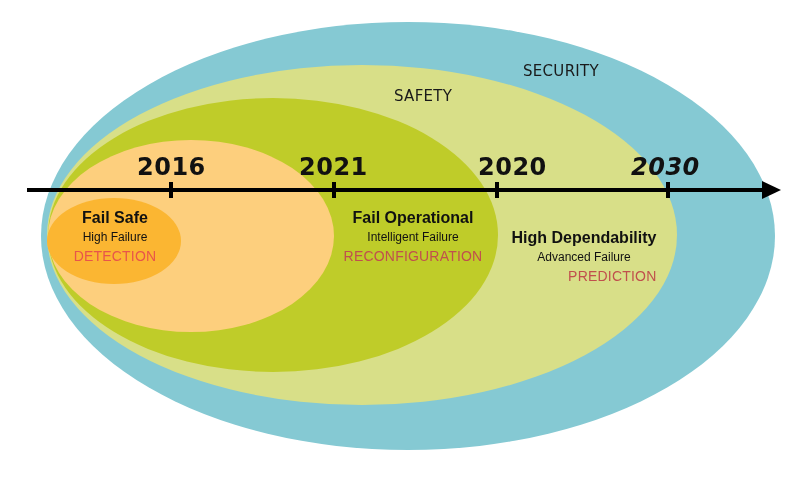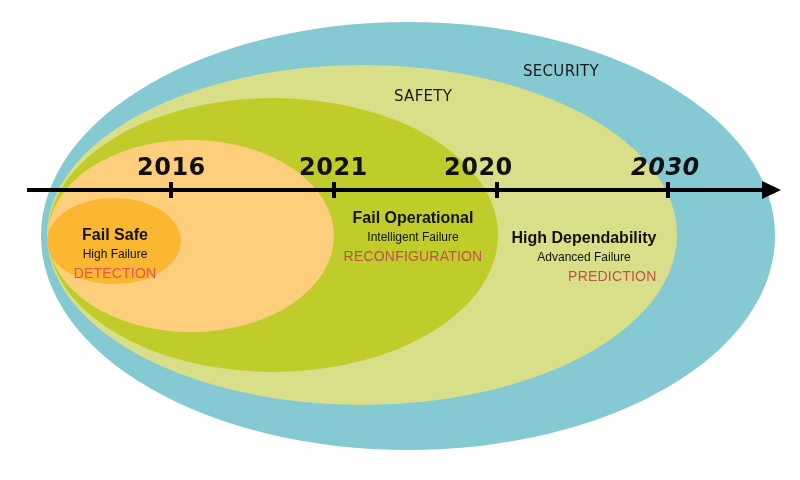--- a/index.html
+++ b/index.html
@@ -30,24 +30,24 @@
     <rect x="332" y="182" width="4" height="16" fill="#000"></rect>
     <rect x="495" y="182" width="4" height="16" fill="#000"></rect>
     <rect x="666" y="182" width="4" height="16" fill="#000"></rect>
   </svg>
 
   <div class="abs ring-label" style="left:523px; top:62px;">SECURITY</div>
   <div class="abs ring-label" style="left:394px; top:87px;">SAFETY</div>
 
   <div class="abs year" style="left:137px; top:153px;">2016</div>
   <div class="abs year" style="left:299px; top:153px;">2021</div>
-  <div class="abs year" style="left:444px; top:153px;">2020</div>
+  <div class="abs year" style="left:478px; top:153px;">2020</div>
   <div class="abs year" style="left:631px; top:153px;font-style:italic;">2030</div>
 
-  <div class="abs stage" style="left:115px; top:208px;margin-top:17px;">
+  <div class="abs stage" style="left:115px; top:208px;">
     <div class="stage-title">Fail Safe</div>
     <div class="stage-sub">High Failure</div>
     <div class="stage-action" style="color:#e8554a;">DETECTION</div>
   </div>
 
 
   <div class="abs stage" style="left:413px; top:208px;">
     <div class="stage-title">Fail Operational</div>
     <div class="stage-sub">Intelligent Failure</div>
     <div class="stage-action" style="color:#c0504d;">RECONFIGURATION</div>

